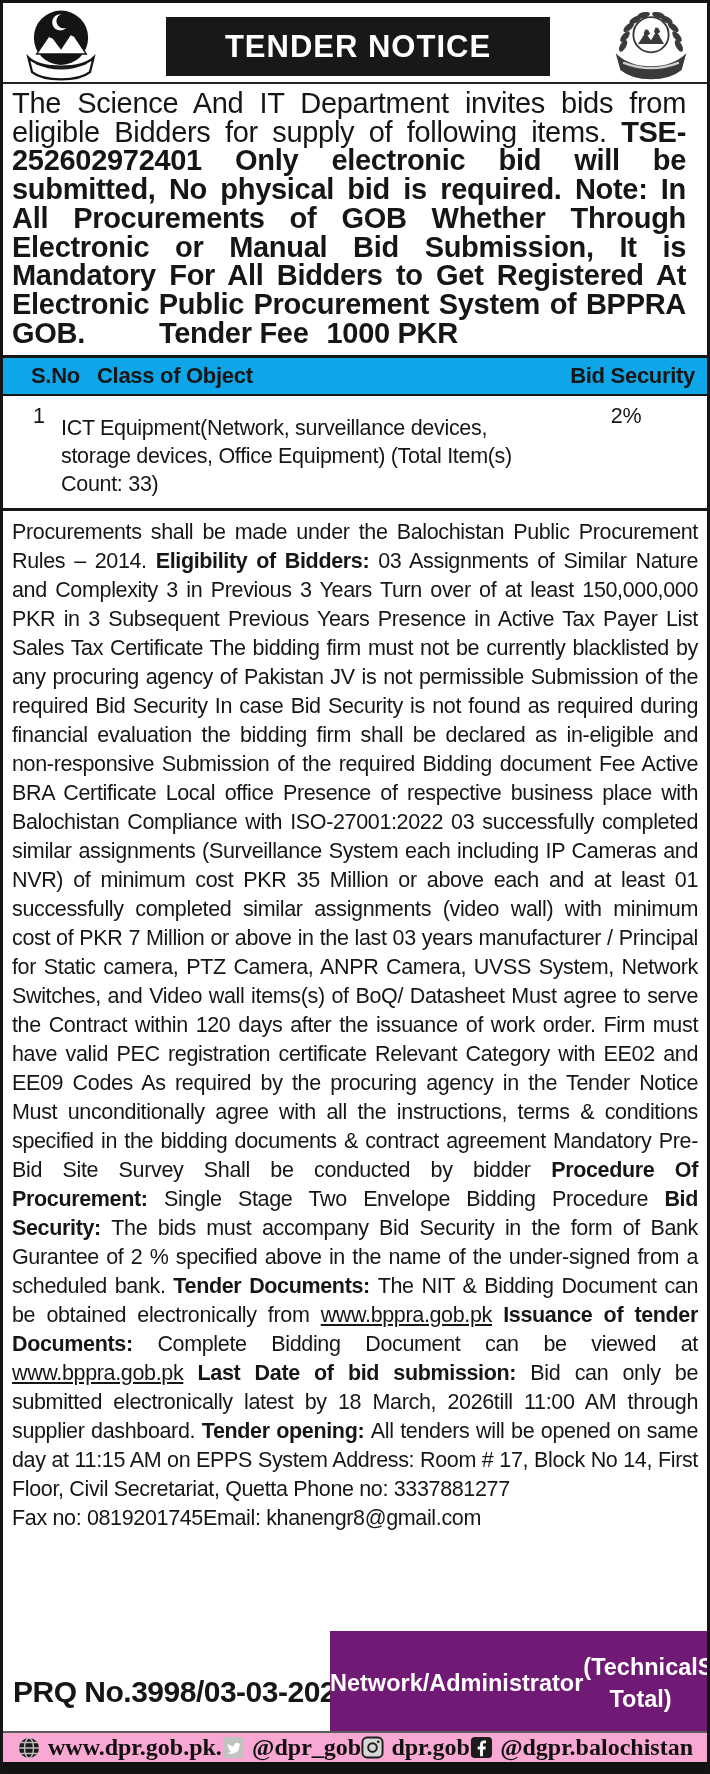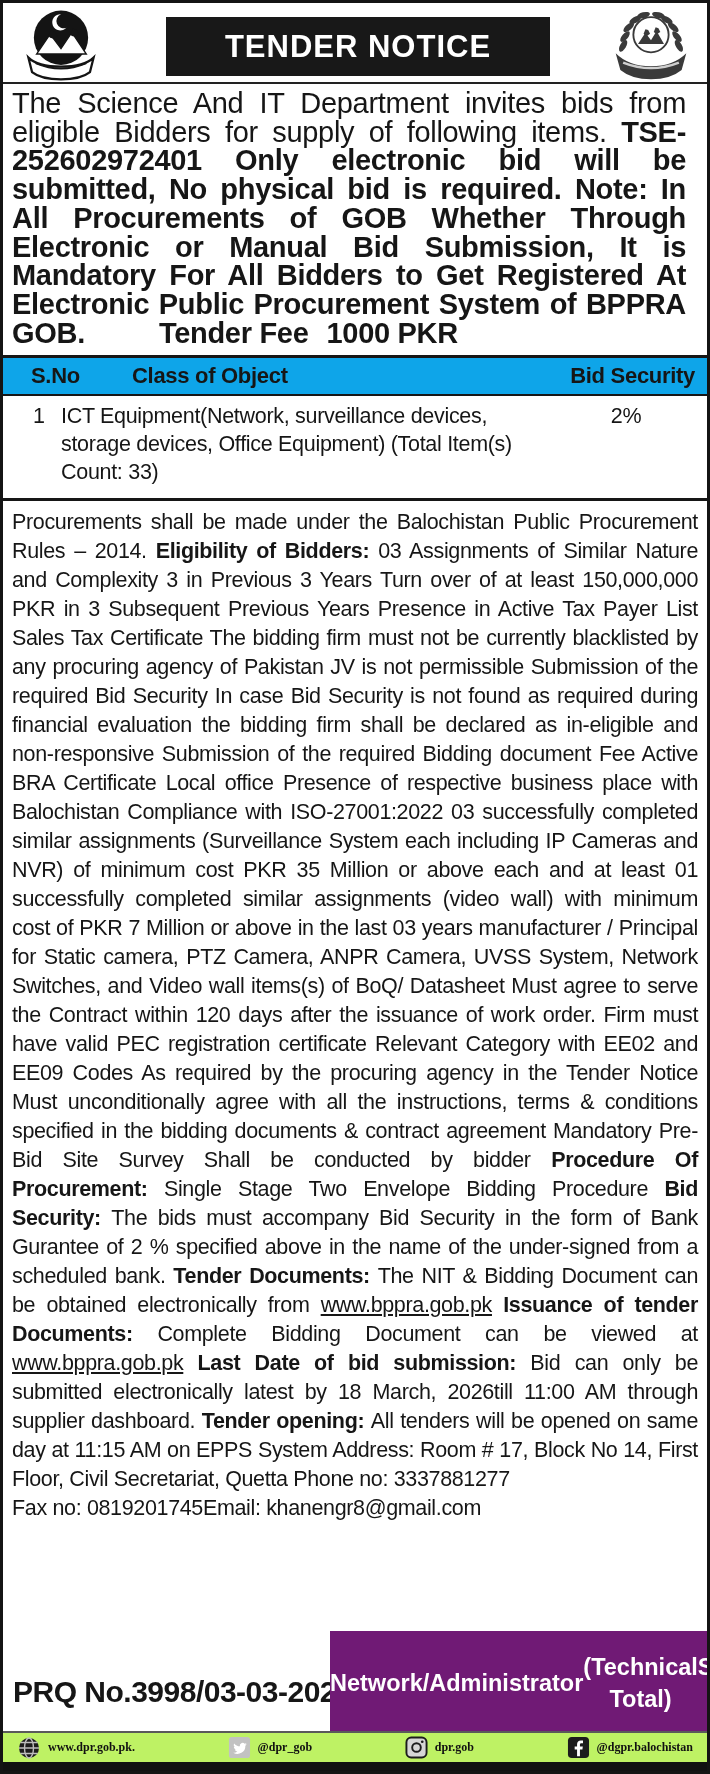--- a/index.html
+++ b/index.html
@@ -36,31 +36,31 @@
   .fee-gap{display:inline-block;width:74px;}
   .fee-gap2{display:inline-block;width:18px;}
   
   .tbl-head{
     height:38px;background:#0ea5e9;
     border-bottom:2px solid #161616;
     display:flex;align-items:center;
     font-weight:bold;font-size:22px;letter-spacing:-0.3px;
   }
   .tbl-head .h-sno{margin-left:28px;width:66px;}
-  .tbl-head .h-coo{flex:1;margin-left:35px;}
+  .tbl-head .h-coo{flex:1;}
   .tbl-head .h-bid{margin-right:12px;}
   .tbl-row{
     display:flex;align-items:flex-start;
     padding:6px 8px 10px 8px;
     font-size:21.5px;line-height:28px;letter-spacing:-0.3px;
     border-bottom:3px solid #161616;
     min-height:105px;
   }
   .tbl-row .c-sno{width:28px;margin-left:22px;}
-  .tbl-row .c-coo{width:492px;}
+  .tbl-row .c-coo{width:492px;margin-top:12px;}
   .tbl-row .c-bid{flex:1;text-align:center;}
   
   .body-text{
     padding:7px 9px 0 9px;
     font-size:21.5px;line-height:29px;
     text-align:justify;letter-spacing:-0.35px;
   }
   .body-text span.b{font-weight:bold;}
   .body-text span.u{text-decoration:underline;}
   .fax-line{
@@ -74,27 +74,27 @@
     display:flex;align-items:center;justify-content:flex-start;
     font-weight:bold;font-size:23.5px;line-height:32px;text-align:center;
   }
   .prq{
     position:absolute;left:10px;top:1672px;
     font-weight:bold;font-size:30px;letter-spacing:-0.5px;
   }
   
   .social-bar{
     position:absolute;left:0;right:0;bottom:0;height:40px;
-    background:#bef264;
+    background:#f9a8d4;
     border-top:2px solid #5a5a5a;
     border-bottom:9px solid #111;
     display:flex;align-items:center;justify-content:space-between;
     padding:0 14px;
     font-family:"Liberation Serif", serif;
-    font-weight:bold;font-size:12px;color:#111;
+    font-weight:bold;font-size:24px;color:#111;
   }
   .social-item{display:flex;align-items:center;gap:7px;}
   .social-item svg{display:block;}
 </style>
 </head>
 <body>
 
 <div class="page">
 
   <div class="header">

